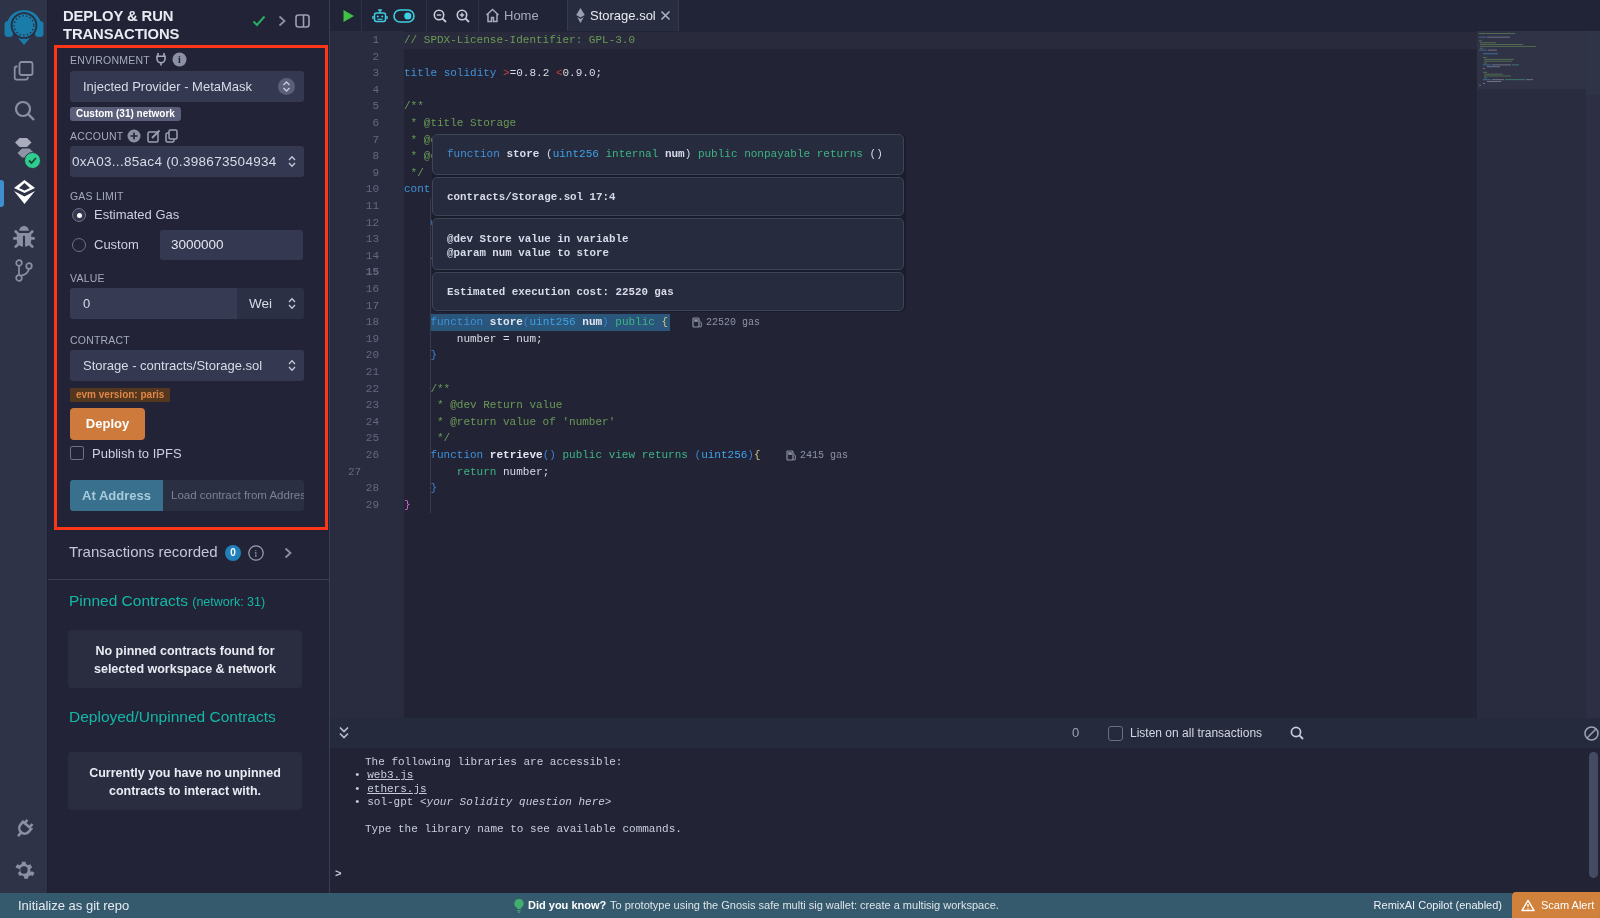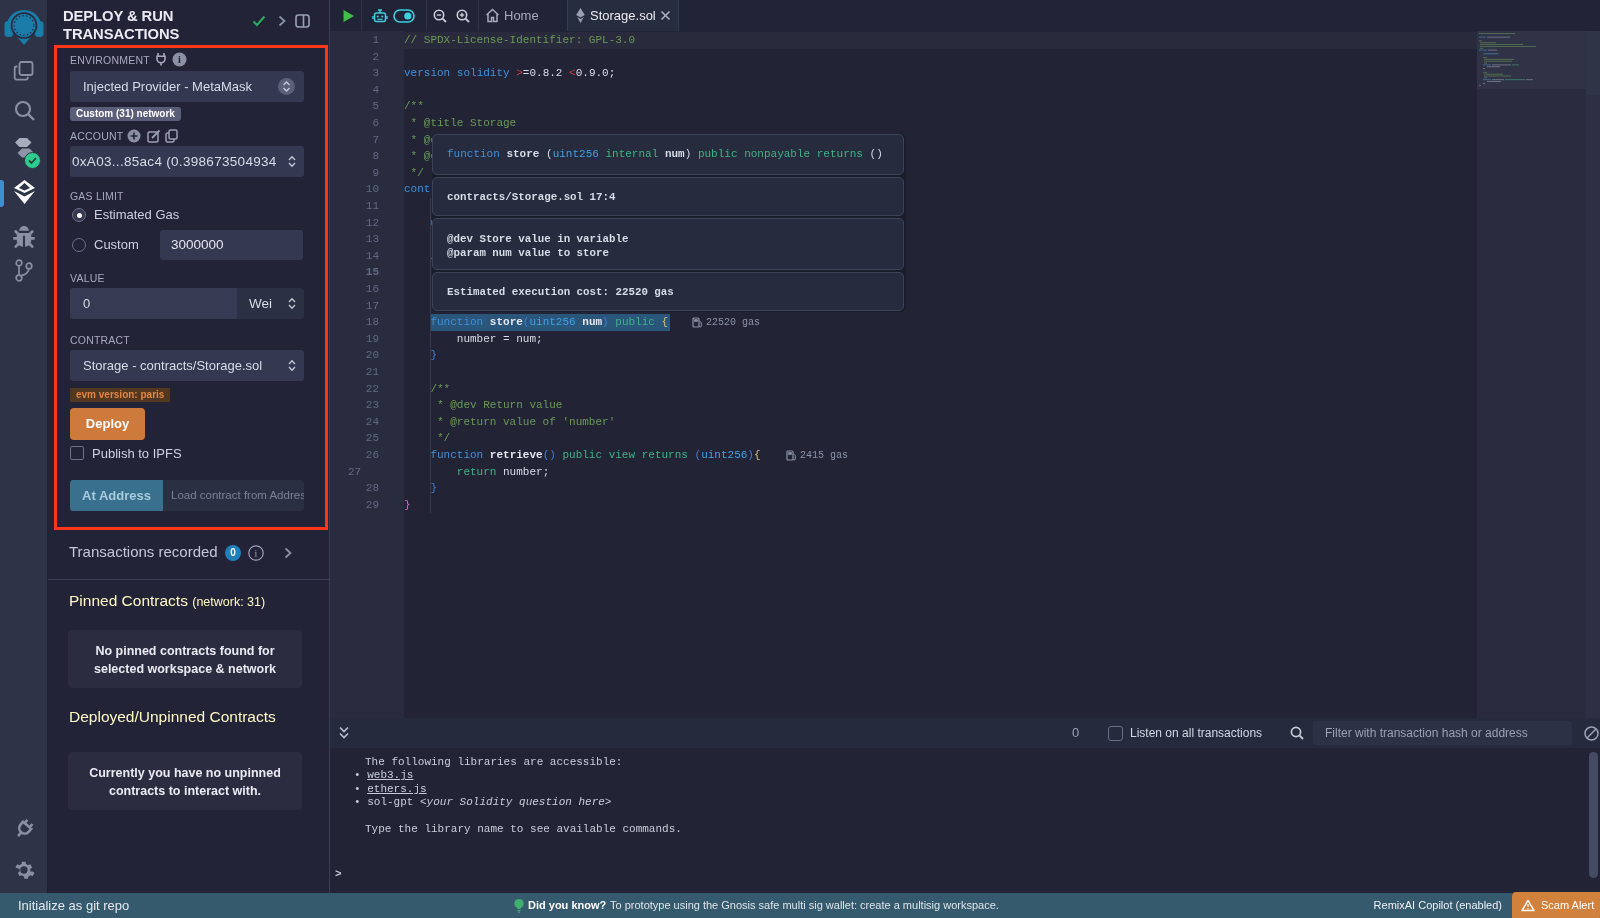--- a/index.html
+++ b/index.html
@@ -6,21 +6,21 @@
   html,body { width:1600px; height:918px; overflow:hidden; background:#222336; }
   body { font-family:"Liberation Sans", sans-serif; position:relative; }
   .abs { position:absolute; }
   
   #rail { left:0; top:0; width:48px; height:893px; background:#2f3347; border-right:1px solid #1d2030; }
   
   #panel { left:48px; top:0; width:282px; height:893px; background:#222336; }
   .lbl { font-size:10.5px; color:#a6aabf; letter-spacing:0.2px; }
   .sel { background:#343850; border-radius:3px; color:#d8dbe8; font-size:13px; }
   .card { background:#2a2d40; border-radius:4px; color:#e9ebf3; font-size:12.5px; font-weight:bold; text-align:center; line-height:18px; }
-  .h2  { font-size:15.5px; color:#fef9c3; }
+  .h2  { font-size:15.5px; color:#14b8a6; }
   
   #tabbar { left:330px; top:0; width:1270px; height:31px; background:#212437; }
   #editor { left:330px; top:31px; width:1270px; height:687px; background:#292c3f; }
   #codebg { left:74px; top:0; width:1073px; height:687px; background:#222436; }
   #minimap { left:1147px; top:0; width:109px; height:687px; background:#292c3f; }
   #ruler { left:1256px; top:0; width:14px; height:687px; background:#2d3044; }
   .cl { position:absolute; height:17px; line-height:17px; font-family:"Liberation Mono", monospace; font-size:11px; color:#d9dce8; white-space:pre; }
   .ln { position:absolute; width:49px; text-align:right; height:17px; line-height:17px; font-family:"Liberation Mono", monospace; font-size:11px; color:#636980; }
   .kb { color:#4091d8; } 
   .kg { color:#3db583; } 
@@ -281,21 +281,21 @@
   <div class="ln" style="top:333px;">21</div>
   <div class="ln" style="top:349.6px;">22</div>
   <div class="ln" style="top:366.2px;">23</div>
   <div class="ln" style="top:382.8px;">24</div>
   <div class="ln" style="top:399.4px;">25</div>
   <div class="ln" style="top:416px;">26</div>
   <div class="ln" style="top:432.6px;text-align:center;">27</div>
   <div class="ln" style="top:449.2px;">28</div>
   <div class="ln" style="top:465.8px;">29</div>
   <div class="cl" style="left:74px; top:1px;"><span class="cm">// SPDX-License-Identifier: GPL-3.0</span></div>
-  <div class="cl" style="left:74px; top:34.2px;"><span class="kb">version</span> <span class="kb">solidity</span> <span class="rd">&gt;</span>=0.8.2 <span class="rd">&lt;</span>0.9.0;</div>
+  <div class="cl" style="left:74px; top:34.2px;"><span class="kb">title</span> <span class="kb">solidity</span> <span class="rd">&gt;</span>=0.8.2 <span class="rd">&lt;</span>0.9.0;</div>
   <div class="cl" style="left:74px; top:67.4px;"><span class="cm">/**</span></div>
   <div class="cl" style="left:74px; top:84px;"><span class="cm"> * @title Storage</span></div>
   <div class="cl" style="left:74px; top:100.6px;"><span class="cm"> * @dev Store &amp; retrieve value in a variable</span></div>
   <div class="cl" style="left:74px; top:117.2px;"><span class="cm"> * @custom:dev-run-script ./scripts/deploy_with_ethers.ts</span></div>
   <div class="cl" style="left:74px; top:133.8px;"><span class="cm"> */</span></div>
   <div class="cl" style="left:74px; top:150.4px;"><span class="kb">contract</span> Storage <span style="color:#d5c178">{</span></div>
   <div class="cl" style="left:74px; top:183.6px;">    <span class="ty">uint256</span> number;</div>
   <div class="cl" style="left:74px; top:216.8px;">    <span class="cm">/**</span></div>
   <div class="cl" style="left:74px; top:233.4px;"><span class="cm">     * @dev Store value in variable</span></div>
   <div class="cl" style="left:74px; top:250px;"><span class="cm">     * @param num value to store</span></div>
@@ -376,21 +376,20 @@
   <svg class="abs" style="left:8px; top:8px;" width="12" height="14" viewBox="0 0 12 14">
       <path d="M2 1.5 L6 5.5 L10 1.5 M2 7.5 L6 11.5 L10 7.5" fill="none" stroke="#b9bdcf" stroke-width="1.7"></path>
     </svg>
   <div class="abs" style="left:742px; top:0; height:30px; line-height:30px; font-size:13px; color:#9ca1b6;">0</div>
   <div class="abs" style="left:778px; top:7.5px; width:15px; height:15px; border:1.5px solid #696e84; border-radius:3px;"></div>
   <div class="abs" style="left:800px; top:0; height:30px; line-height:30px; font-size:12px; color:#d3d6e4;">Listen on all transactions</div>
   <svg class="abs" style="left:960px; top:8px;" width="14" height="14" viewBox="0 0 14 14">
       <circle cx="6" cy="6" r="4.6" fill="none" stroke="#c9ccd9" stroke-width="1.7"></circle>
       <line x1="9.4" y1="9.4" x2="13" y2="13" stroke="#c9ccd9" stroke-width="1.9"></line>
     </svg>
-  <div class="abs" style="left:983px; top:3px; width:259px; height:24px; background:#2d3145; border-radius:3px; font-size:12px; color:#9ba0b6; line-height:24px; padding-left:12px;">Filter with transaction hash or address</div>
   <svg class="abs" style="left:1254px; top:8px;" width="15" height="15" viewBox="0 0 15 15">
       <circle cx="7.5" cy="7.5" r="6.5" fill="none" stroke="#9ca1b6" stroke-width="1.5"></circle>
       <line x1="3" y1="12" x2="12" y2="3" stroke="#9ca1b6" stroke-width="1.5"></line>
     </svg>
 </div>
 <div id="termbody" class="abs">
   <div class="tl" style="left:35px; top:8px;">The following libraries are accessible:</div>
   <div class="tl" style="left:24px; top:21.4px;">• <span style="text-decoration:underline;">web3.js</span></div>
   <div class="tl" style="left:24px; top:34.8px;">• <span style="text-decoration:underline;">ethers.js</span></div>
   <div class="tl" style="left:24px; top:48.2px;">• sol-gpt <i>&lt;your Solidity question here&gt;</i></div>

